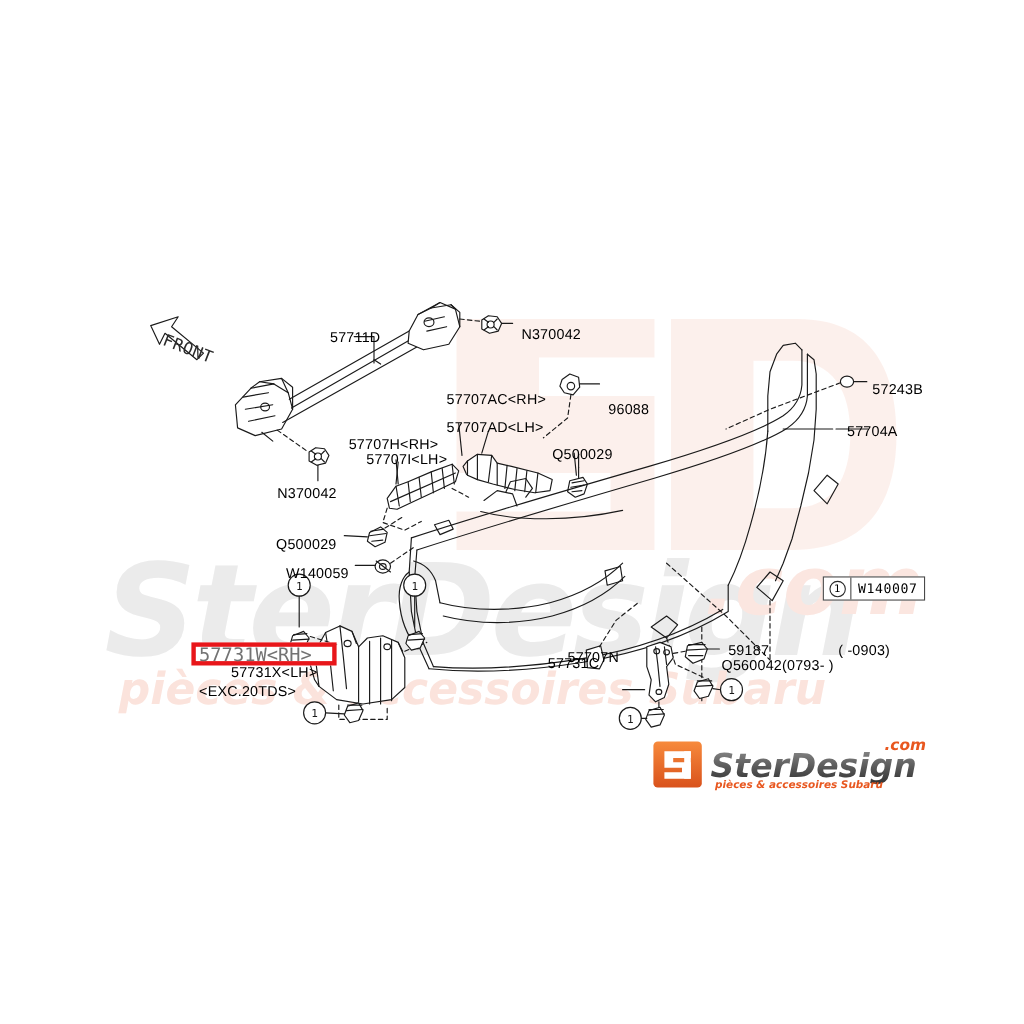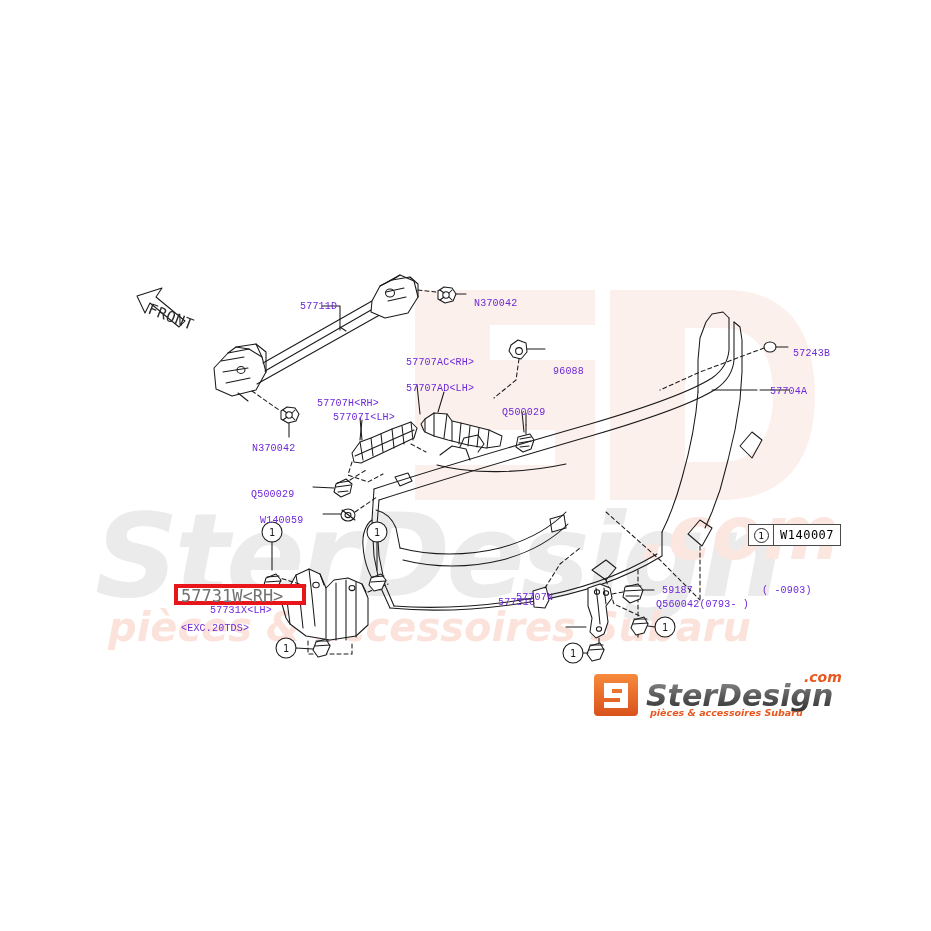--- a/index.html
+++ b/index.html
@@ -40,23 +40,23 @@
     left:395px;top:250px;width:430px;height:330px;
     opacity:.55;
   }
 
   
   #art{position:absolute;left:0;top:0;}
 
   
   .lbl{
     position:absolute;
-    font-family:Liberation Mono, monospace;
-    font-size:10px;
-    color:#6d28d9;
+    font-family:Liberation Sans, sans-serif;
+    font-size:13px;
+    color:#000000;
     white-space:nowrap;
     letter-spacing:.2px;
     line-height:15px;
   }
 
   
   #hl-box{
     position:absolute;
     left:174px;top:584px;width:132px;height:21px;
     border:4px solid #e8161a;

